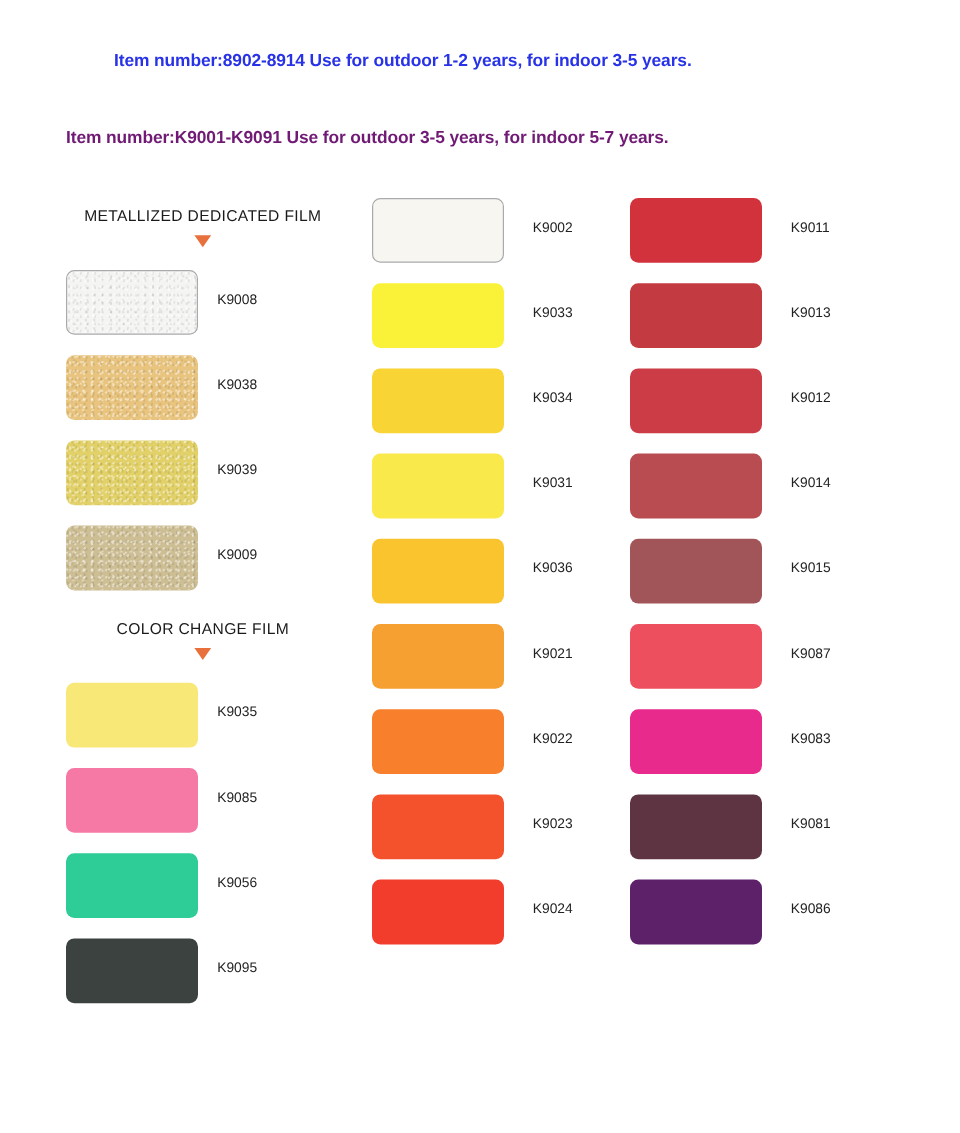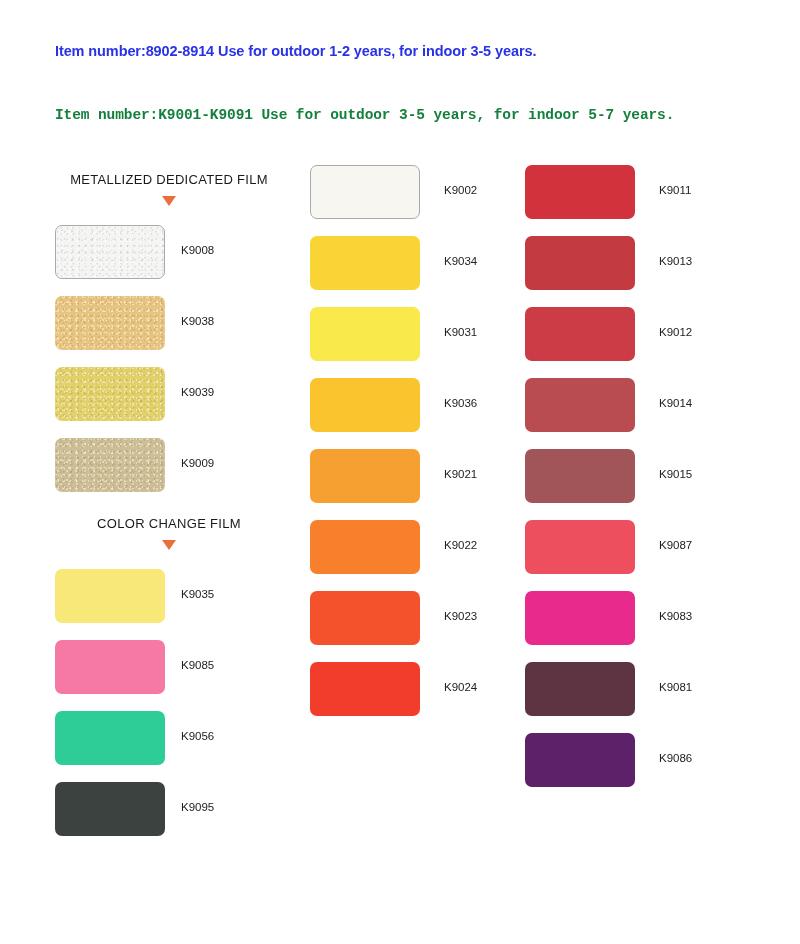--- a/index.html
+++ b/index.html
@@ -18,21 +18,21 @@
 
   
   .note {
     position: absolute;
     left: 55px;
     font-size: 14.5px;
     font-weight: bold;
     letter-spacing: -0.1px;
     white-space: nowrap;
   }
-  #note-blue   { top: 43px; color: #2832e6; }
+  #note-blue   { top: 43px; color: #2832e6; margin-left: 40px; }
   #note-orange { top: 107px; color: #f58220; }
 
   
   .column {
     position: absolute;
     top: 165px;
     width: 250px;
   }
   #col-1 { left: 55px; }
   #col-2 { left: 310px; }
@@ -109,21 +109,21 @@
   
   #col-2 .swatch-label, #col-3 .swatch-label { left: 134px; }
 </style>
 </head>
 <body>
 
 <div id="sheet">
 
   <div class="note" id="note-blue" style="color: rgb(40, 50, 230);">Item number:8902-8914 Use for outdoor 1-2 years, for indoor 3-5 years.</div>
 
-  <div class="note" id="note-orange" style="color: #15803d; font-family: Liberation Mono, monospace;">Item number:K9001-K9091 Use for outdoor 3-5 years, for indoor 5-7 years.</div>
+  <div class="note" id="note-orange" style="color: #701a75;">Item number:K9001-K9091 Use for outdoor 3-5 years, for indoor 5-7 years.</div>
 
   <div class="column" id="col-1">
       <div class="section-head">
         <div class="section-title">METALLIZED DEDICATED FILM</div>
         <div class="section-arrow" style="border-top-color: rgb(232, 112, 60);"></div>
       </div>
       <div class="row">
         <div class="swatch-wrap">
           <div class="swatch metallic outlined" style="background: rgb(244, 245, 243);"></div>
         </div>
@@ -178,20 +178,26 @@
     </div>
   <div class="column" id="col-2">
       <div class="row">
         <div class="swatch-wrap">
           <div class="swatch outlined" style="background: rgb(247, 246, 241);"></div>
         </div>
         <div class="swatch-label">K9002</div>
       </div>
       <div class="row">
         <div class="swatch-wrap">
+          <div class="swatch" style="background: rgb(250, 242, 56);"></div>
+        </div>
+        <div class="swatch-label">K9033</div>
+      </div>
+      <div class="row">
+        <div class="swatch-wrap">
           <div class="swatch" style="background: rgb(248, 212, 52);"></div>
         </div>
         <div class="swatch-label">K9034</div>
       </div>
       <div class="row">
         <div class="swatch-wrap">
           <div class="swatch" style="background: rgb(249, 233, 74);"></div>
         </div>
         <div class="swatch-label">K9031</div>
       </div>

